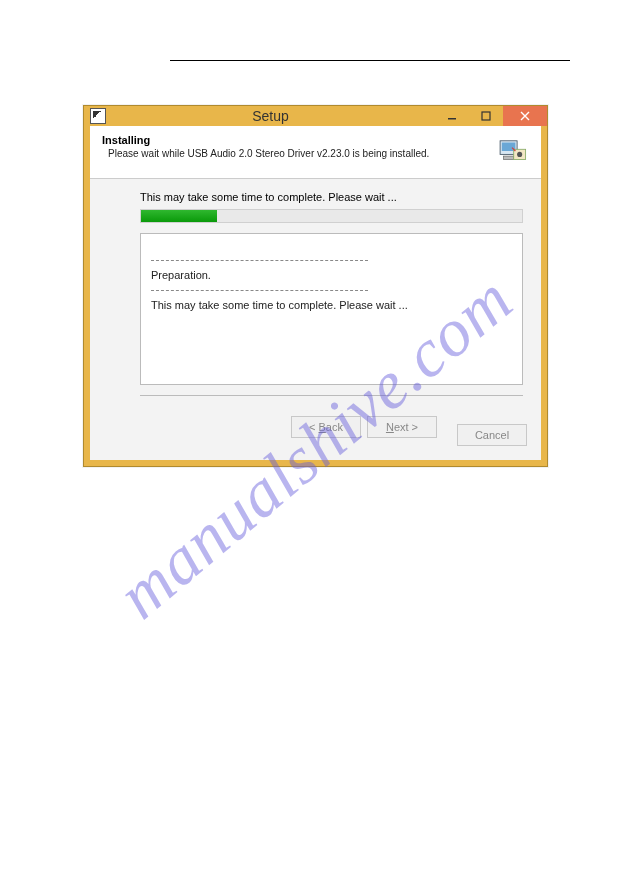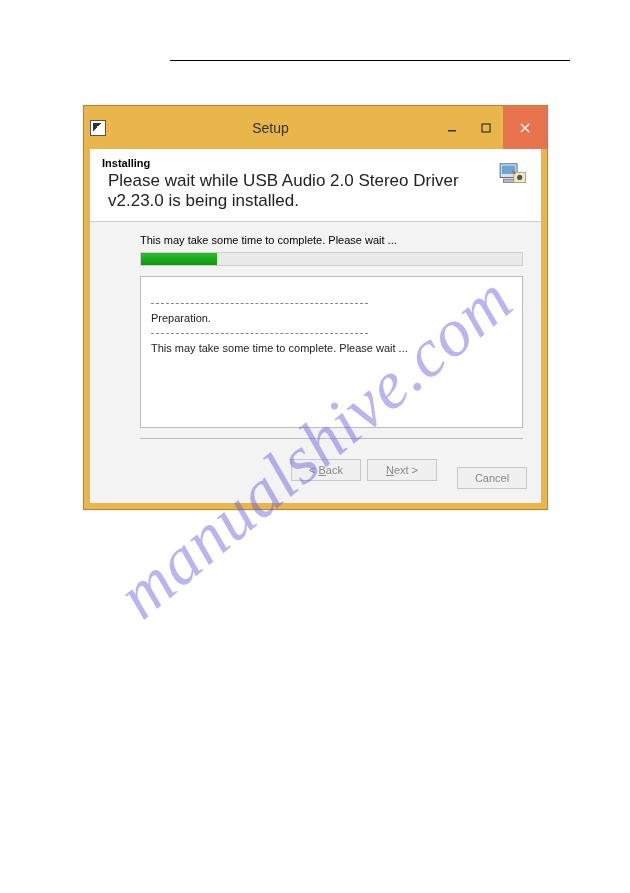--- a/index.html
+++ b/index.html
@@ -36,21 +36,21 @@
     .installer-window {
       position: absolute;
       top: 105px;
       left: 83px;
       width: 465px;
       border: 1px solid #b08a2e;
       background: #f3f3f3;
       box-shadow: 0 0 0 1px rgba(0,0,0,0.05);
     }
     .titlebar {
-      height: 43px;
+      height: 20px;
       background: #e8b64a;
       display: flex;
       align-items: center;
       position: relative;
     }
     .titlebar-icon {
       width: 16px;
       height: 16px;
       margin-left: 6px;
       background: #fff;
@@ -106,21 +106,21 @@
       align-items: flex-start;
       gap: 12px;
     }
     .header-text { flex: 1; }
     .header-title {
       font-size: 11px;
       font-weight: bold;
       color: #000;
     }
     .header-sub {
-      font-size: 17px;
+      font-size: 10px;
       color: #222;
       margin-top: 2px;
       margin-left: 6px;
     }
     .header-icon {
       width: 34px;
       height: 34px;
       position: relative;
     }
     .header-icon svg { width: 100%; height: 100%; }

